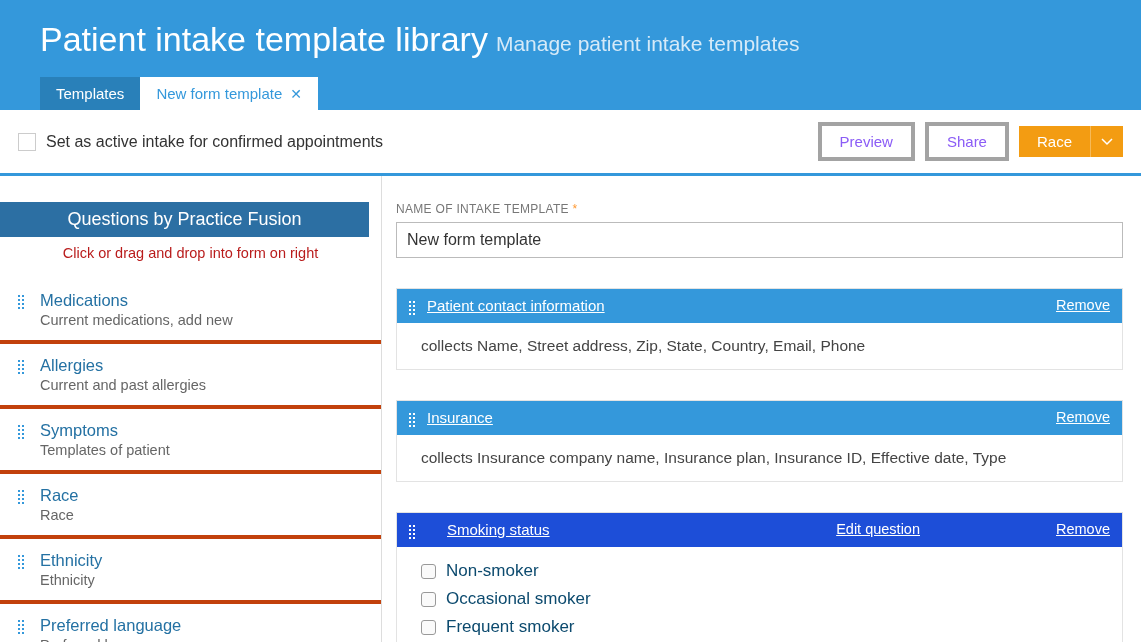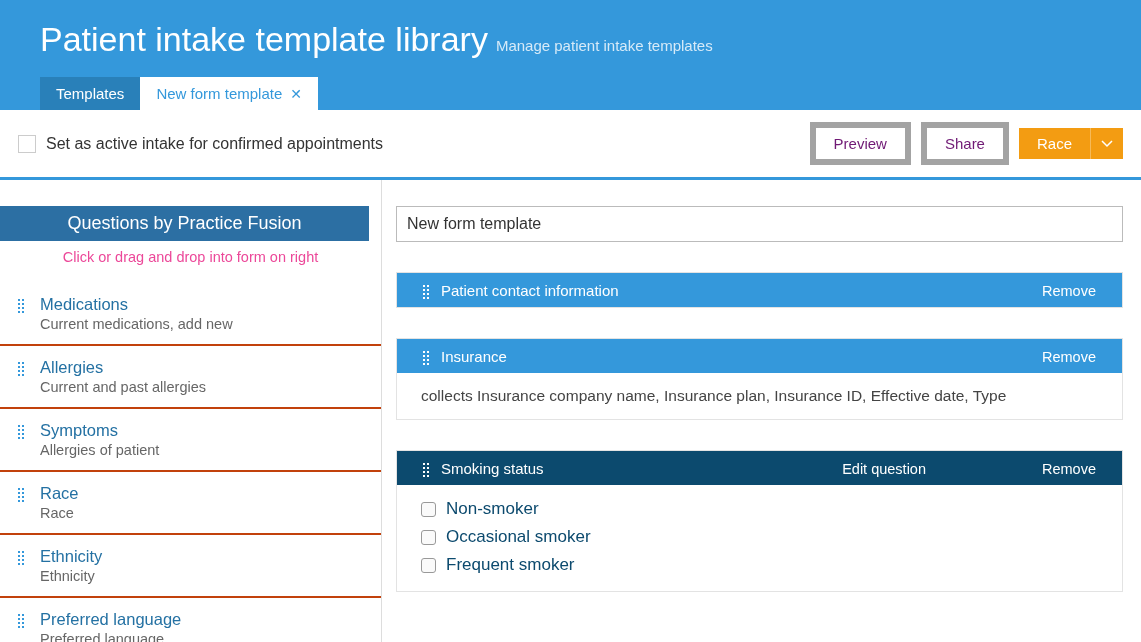--- a/index.html
+++ b/index.html
@@ -1,58 +1,58 @@
 <!DOCTYPE html>
 <html><head>
   <meta charset="utf-8">
   <style>
     * { box-sizing: border-box; margin: 0; padding: 0; font-family: -apple-system, "Helvetica Neue", Arial, sans-serif; }
     body { background: #fff; width: 1141px; }
     
     .header { background: #3498db; padding: 20px 40px 0 40px; }
     .header-titles { display: flex; align-items: baseline; gap: 8px; margin-bottom: 18px; }
     .header-title { color: #fff; font-size: 34px; font-weight: 300; }
-    .header-subtitle { color: #d6eaf8; font-size: 15px; font-weight: 400; }
+    .header-subtitle { color: #d6eaf8; font-size: 21px; font-weight: 400; }
     
     .tabs { display: flex; }
     .tab { padding: 8px 16px; font-size: 15px; cursor: pointer; }
     .tab-active { background: #2980b9; color: #fff; }
     .tab-inactive { background: #fff; color: #3498db; display: flex; align-items: center; gap: 8px; }
     .tab-close { color: #3498db; font-size: 14px; cursor: pointer; }
     
     .toolbar { display: flex; align-items: center; justify-content: space-between; padding: 12px 18px; border-bottom: 3px solid #3498db; }
     .toolbar-left { display: flex; align-items: center; gap: 10px; }
     .checkbox { width: 18px; height: 18px; border: 1px solid #ccc; background: #fff; cursor: pointer; }
     .toolbar-label { font-size: 16px; color: #333; }
     .toolbar-right { display: flex; align-items: center; gap: 10px; }
-    .btn-outline { border: 6px solid #a3a3a3; color: #701a75; background: #fff; padding: 7px 18px; font-size: 15px; cursor: pointer; }
+    .btn-outline { border: 4px solid #a3a3a3; color: #8b5cf6; background: #fff; padding: 7px 18px; font-size: 15px; cursor: pointer; }
     .save-group { display: flex; }
     .btn-save { background: #f39c12; color: #fff; border: none; padding: 7px 18px; font-size: 15px; cursor: pointer; }
     .btn-save-caret { background: #f39c12; border: none; border-left: 1px solid rgba(255,255,255,0.3); padding: 7px 10px; cursor: pointer; color: #fff; display:flex; align-items:center; }
     
     .content { display: flex; }
     .sidebar { width: 382px; border-right: 1px solid #ddd; padding-top: 26px; }
     .sidebar-header { background: #2c6fa3; color: #fff; font-size: 18px; font-weight: 500; text-align: center; padding: 7px 20px; margin: 0 12px 8px 0; }
-    .sidebar-hint { text-align: center; font-size: 14.5px; color: #ec4899; padding: 0 12px 18px 12px; }
-    .qitem { display: flex; align-items: flex-start; gap: 14px; padding: 12px 18px; border-bottom: 2px solid #c2410c; cursor: pointer; }
+    .sidebar-hint { text-align: center; font-size: 14.5px; color: #b91c1c; padding: 0 12px 18px 12px; }
+    .qitem { display: flex; align-items: flex-start; gap: 14px; padding: 12px 18px; border-bottom: 4px solid #c2410c; cursor: pointer; }
     .drag-handle { color: #3498db; font-size: 14px; line-height: 1; letter-spacing: 0px; margin-top: 4px; flex-shrink:0; width:8px; }
     .drag-handle svg { display:block; }
     .qitem-body { display: flex; flex-direction: column; gap: 2px; }
     .qitem-title { color: #2471a3; font-size: 16.5px; }
     .qitem-sub { color: #666; font-size: 14.5px; }
     
     .main { flex: 1; padding: 26px 18px 26px 14px; }
     .field-label { font-size: 12px; letter-spacing: 0.3px; color: #777; text-transform: uppercase; margin-bottom: 6px; }
     .req { color: #ff9933; }
     .text-input { width: 100%; border: 1px solid #bbb; padding: 8px 10px; font-size: 16px; color: #333; }
     
     .section { margin-top: 30px; border: 1px solid #e3e3e3; }
-    .section-header { display: flex; align-items: flex-end; padding: 8px 26px; color: #fff; font-size: 15px; }
+    .section-header { display: flex; align-items: flex-start; padding: 8px 12px; color: #fff; font-size: 15px; text-decoration: underline; }
     .section-header.blue { background: #3498db; }
-    .section-header.steel { background: #0c4a6e; }
+    .section-header.steel { background: #1d4ed8; gap: 20px; }
     .section-title { flex: 0 0 auto; margin-left: 10px; }
     .section-spacer { flex: 1; }
     .section-action { cursor: pointer; font-size: 14.5px; }
     .section-action.edit { margin-right: 116px; }
     .section-body { padding: 14px 24px; font-size: 15.5px; color: #444; }
     .drag-handle-white svg path { fill: #fff; }
     
     .options { padding: 14px 24px 8px 24px; }
     .option-row { display: flex; align-items: center; gap: 10px; margin-bottom: 8px; font-size: 17px; color: #0c4a6e; }
     .option-check { width: 15px; height: 15px; border: 1px solid #999; border-radius: 3px; background: #fafafa; cursor: pointer; }
@@ -123,21 +123,21 @@
     </div>
 
     <div class="qitem">
       <span class="drag-handle">
           <svg width="8" height="14" viewBox="0 0 8 14">
             <path fill="#3498db" d="M0 0h2v2H0zM4 0h2v2H4zM0 4h2v2H0zM4 4h2v2H4zM0 8h2v2H0zM4 8h2v2H4zM0 12h2v2H0zM4 12h2v2H4z"></path>
           </svg>
         </span>
       <div class="qitem-body">
         <span class="qitem-title">Symptoms</span>
-        <span class="qitem-sub">Allergies of patient</span>
+        <span class="qitem-sub">Templates of patient</span>
       </div>
     </div>
 
     <div class="qitem">
       <span class="drag-handle">
           <svg width="8" height="14" viewBox="0 0 8 14">
             <path fill="#3498db" d="M0 0h2v2H0zM4 0h2v2H4zM0 4h2v2H0zM4 4h2v2H4zM0 8h2v2H0zM4 8h2v2H4zM0 12h2v2H0zM4 12h2v2H4z"></path>
           </svg>
         </span>
       <div class="qitem-body">
@@ -166,33 +166,37 @@
         </span>
       <div class="qitem-body">
         <span class="qitem-title">Preferred language</span>
         <span class="qitem-sub">Preferred language</span>
       </div>
     </div>
 
   </div>
 
   <div class="main">
+    <div class="field-label">
+      <span>NAME OF INTAKE TEMPLATE</span> <span class="req">*</span>
+    </div>
     <input class="text-input" value="New form template" style="">
 
     <div class="section">
       <div class="section-header blue">
         <span class="drag-handle drag-handle-white">
             <svg width="8" height="14" viewBox="0 0 8 14">
               <path d="M0 0h2v2H0zM4 0h2v2H4zM0 4h2v2H0zM4 4h2v2H4zM0 8h2v2H0zM4 8h2v2H4zM0 12h2v2H0zM4 12h2v2H4z"></path>
             </svg>
           </span>
         <span class="section-title">Patient contact information</span>
         <span class="section-spacer"></span>
         <span class="section-action">Remove</span>
       </div>
+      <div class="section-body">collects Name, Street address, Zip, State, Country, Email, Phone</div>
     </div>
 
     <div class="section">
       <div class="section-header blue">
         <span class="drag-handle drag-handle-white">
             <svg width="8" height="14" viewBox="0 0 8 14">
               <path d="M0 0h2v2H0zM4 0h2v2H4zM0 4h2v2H0zM4 4h2v2H4zM0 8h2v2H0zM4 8h2v2H4zM0 12h2v2H0zM4 12h2v2H4z"></path>
             </svg>
           </span>
         <span class="section-title">Insurance</span>

